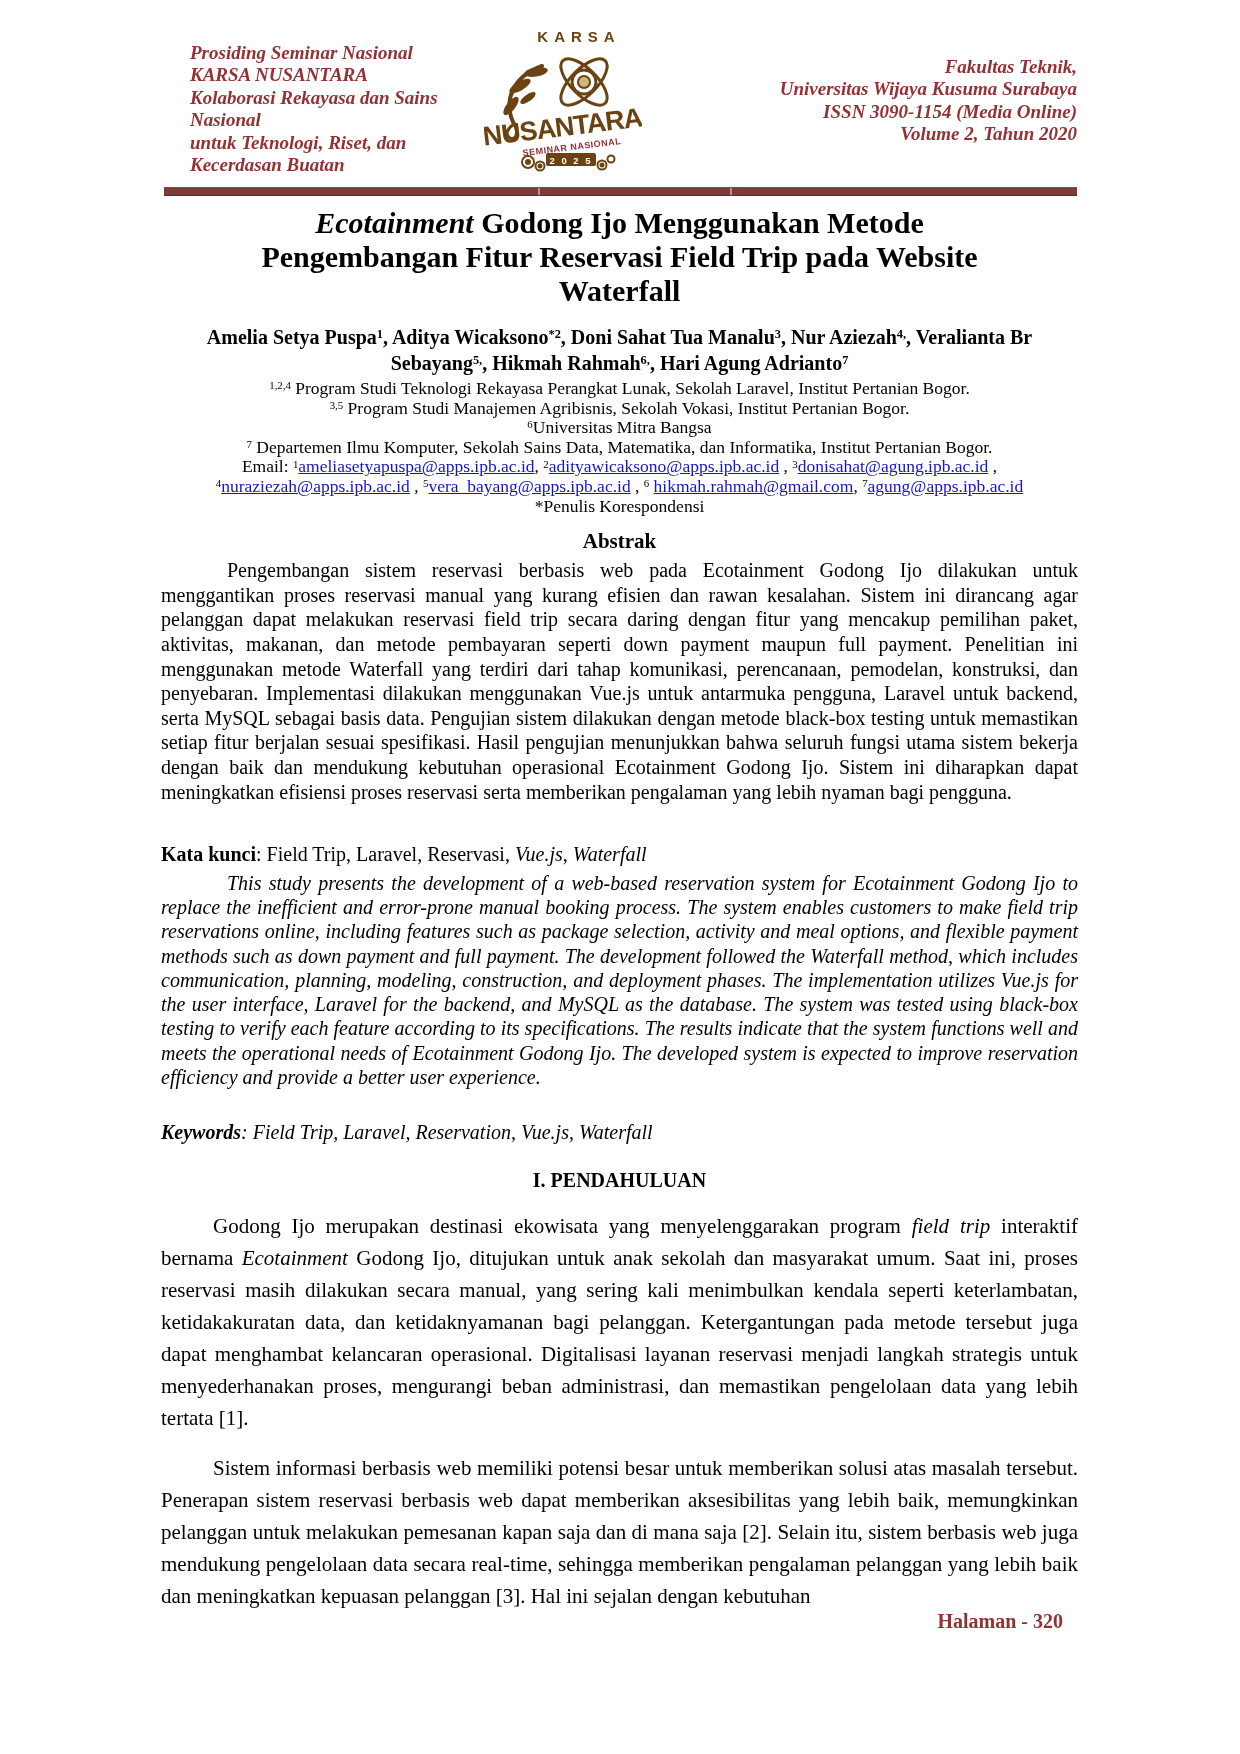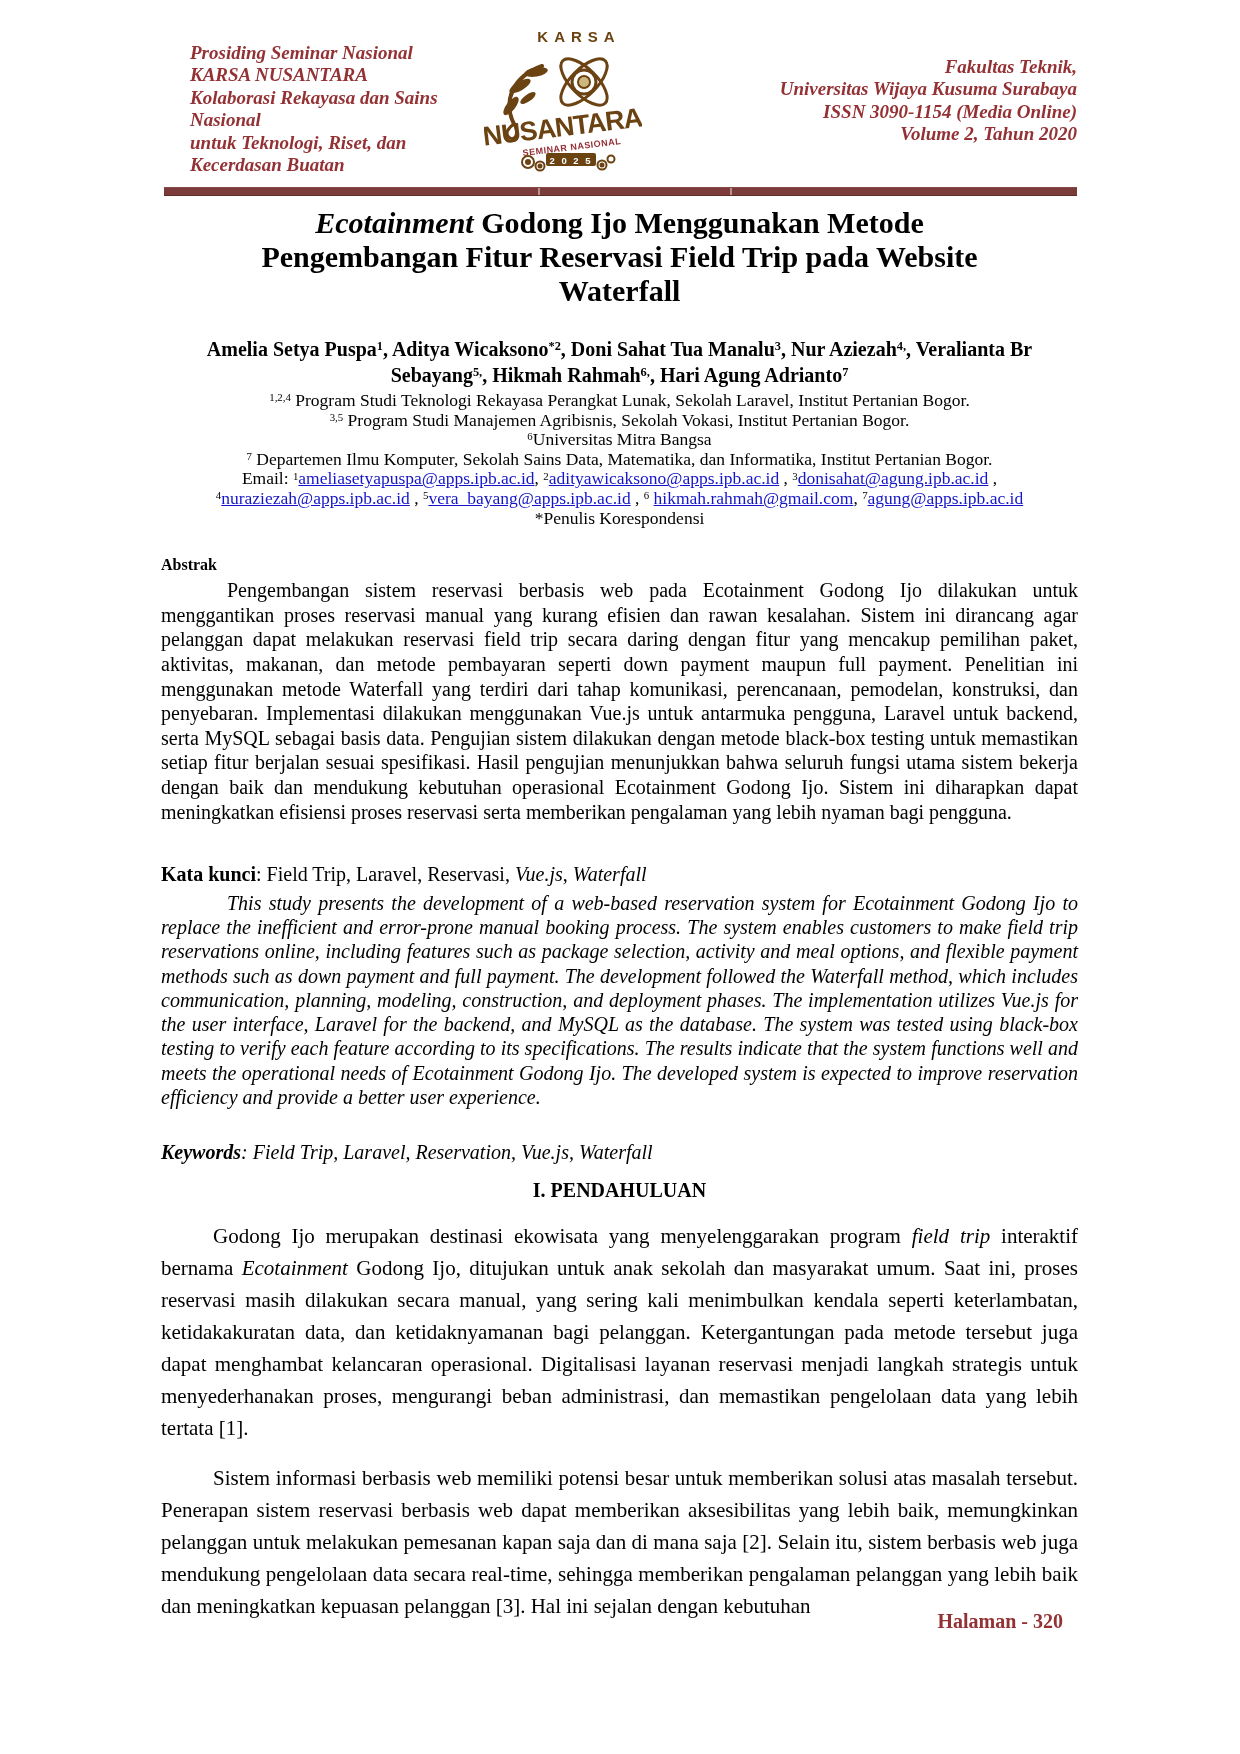--- a/index.html
+++ b/index.html
@@ -25,31 +25,31 @@
   .logo{position:absolute;top:24px;left:484px;width:158px;height:148px}
 
   .hdr-bar{position:absolute;top:187px;left:164px;width:913px;height:9px;
     background:var(--bar);border-top:1px solid #8a4848;border-bottom:1px solid #5e2a2a}
   .hdr-bar .seg{position:absolute;top:0;bottom:0;width:2px;background:rgba(255,255,255,.45)}
   .hdr-bar .seg1{left:41%}
   .hdr-bar .seg2{left:62%}
 
   .content{position:absolute;top:198px;left:161px;width:917px}
   .title{margin-top:8px;text-align:center;font-size:30px;line-height:34px;font-weight:bold}
-  .authors{margin-top:28px;text-align:center;font-weight:bold;font-size:20px;line-height:26px}
+  .authors{margin-top:16px;text-align:center;font-weight:bold;font-size:20px;line-height:26px}
   .affils{margin-top:3px;text-align:center;font-size:17.5px;line-height:19.6px}
   .affil-line{white-space:normal}
   .correspond{text-align:center;font-size:17.5px;line-height:19.6px}
-  .h-abstrak{margin-top:28px;text-align:left;font-size:16px;font-weight:bold}
+  .h-abstrak{margin-top:13px;text-align:center;font-size:21px;font-weight:bold}
   .abs-id{margin-top:4px;text-align:justify;text-indent:66px;font-size:20px;line-height:24.6px}
   .kata{margin-top:38px;font-size:20px;line-height:24.6px}
   .h-abstract{margin-top:45px;text-align:center;font-size:20px;font-weight:bold;font-style:italic}
   .abs-en{margin-top:4px;text-align:justify;text-indent:66px;font-style:italic;font-size:20px;line-height:24.3px}
   .keywords{margin-top:31px;font-size:20px;line-height:24.6px}
-  .h-section{margin-top:14px;text-align:center;font-size:20px;font-weight:bold}
+  .h-section{margin-top:24px;text-align:center;font-size:20px;font-weight:bold}
   .body-para{margin-top:18px;text-align:justify;text-indent:52px;font-size:21px;line-height:32px}
   .footer{position:absolute;top:1610px;right:177px;font-size:20px;font-weight:bold;color:var(--accent)}
 </style>
 </head>
 <body>
 
 <div class="page">
 
   <div class="hdr-left">
       <div class="hdr-line">Prosiding Seminar Nasional</div>

